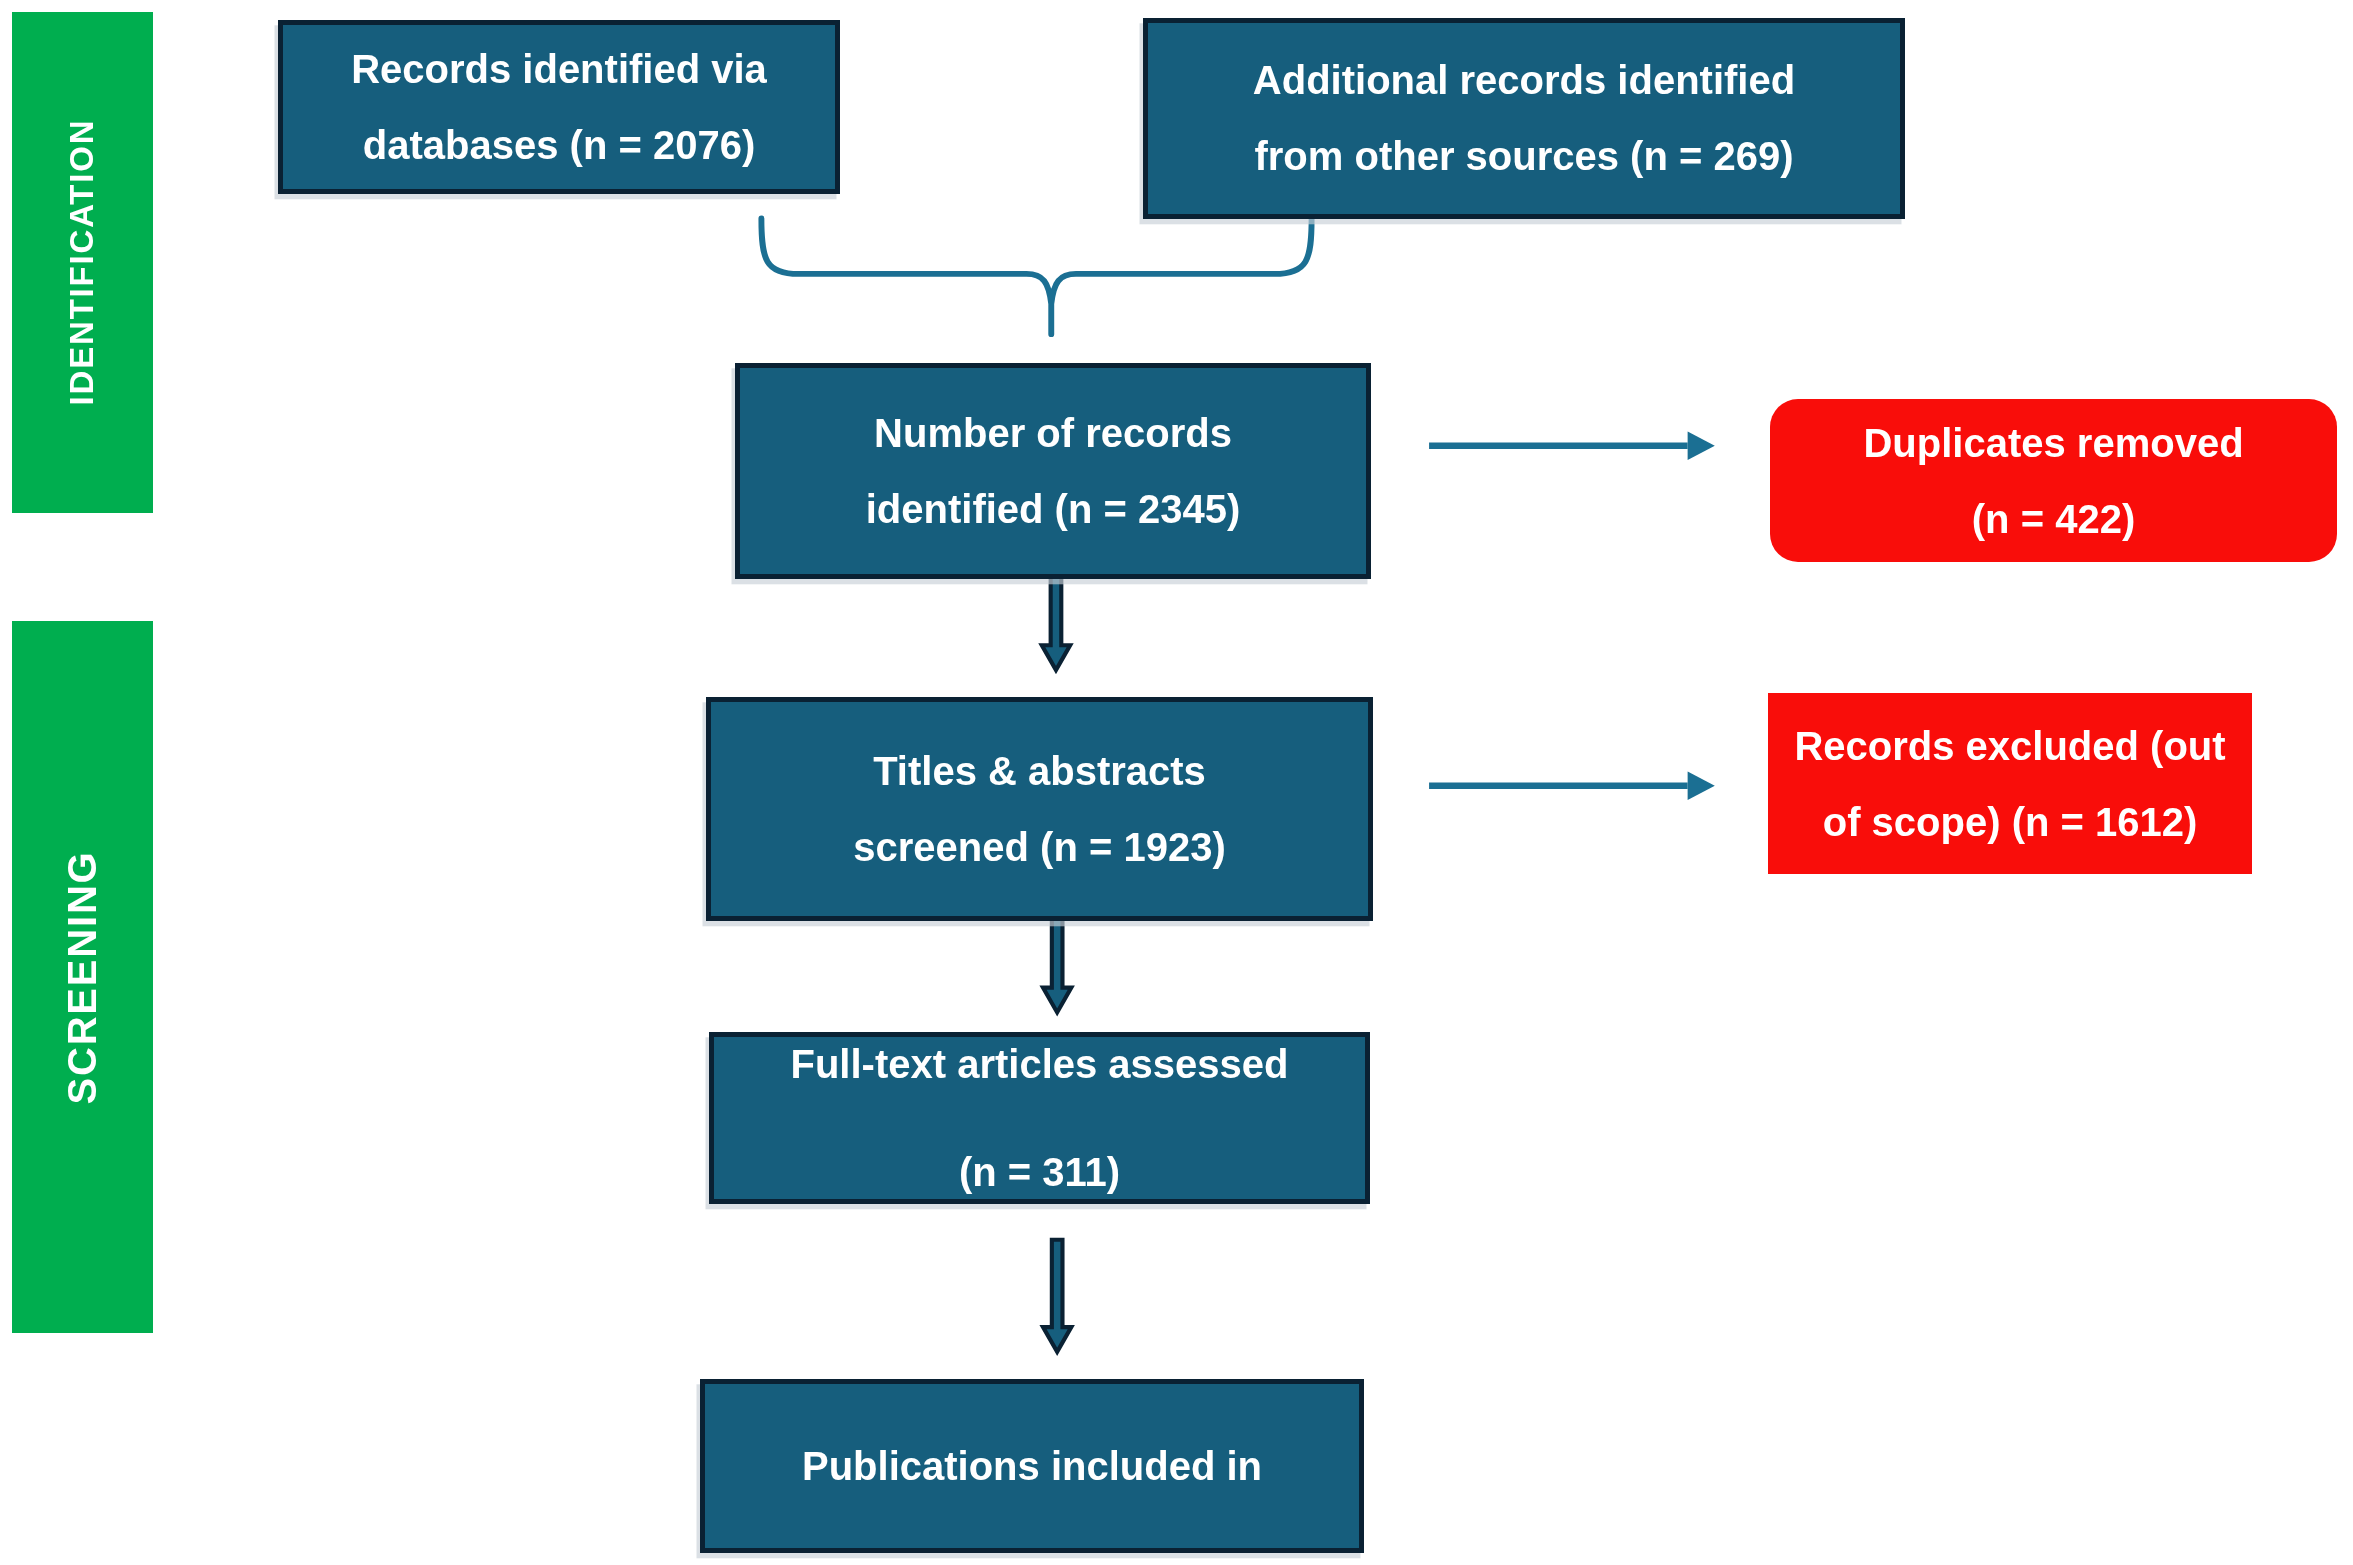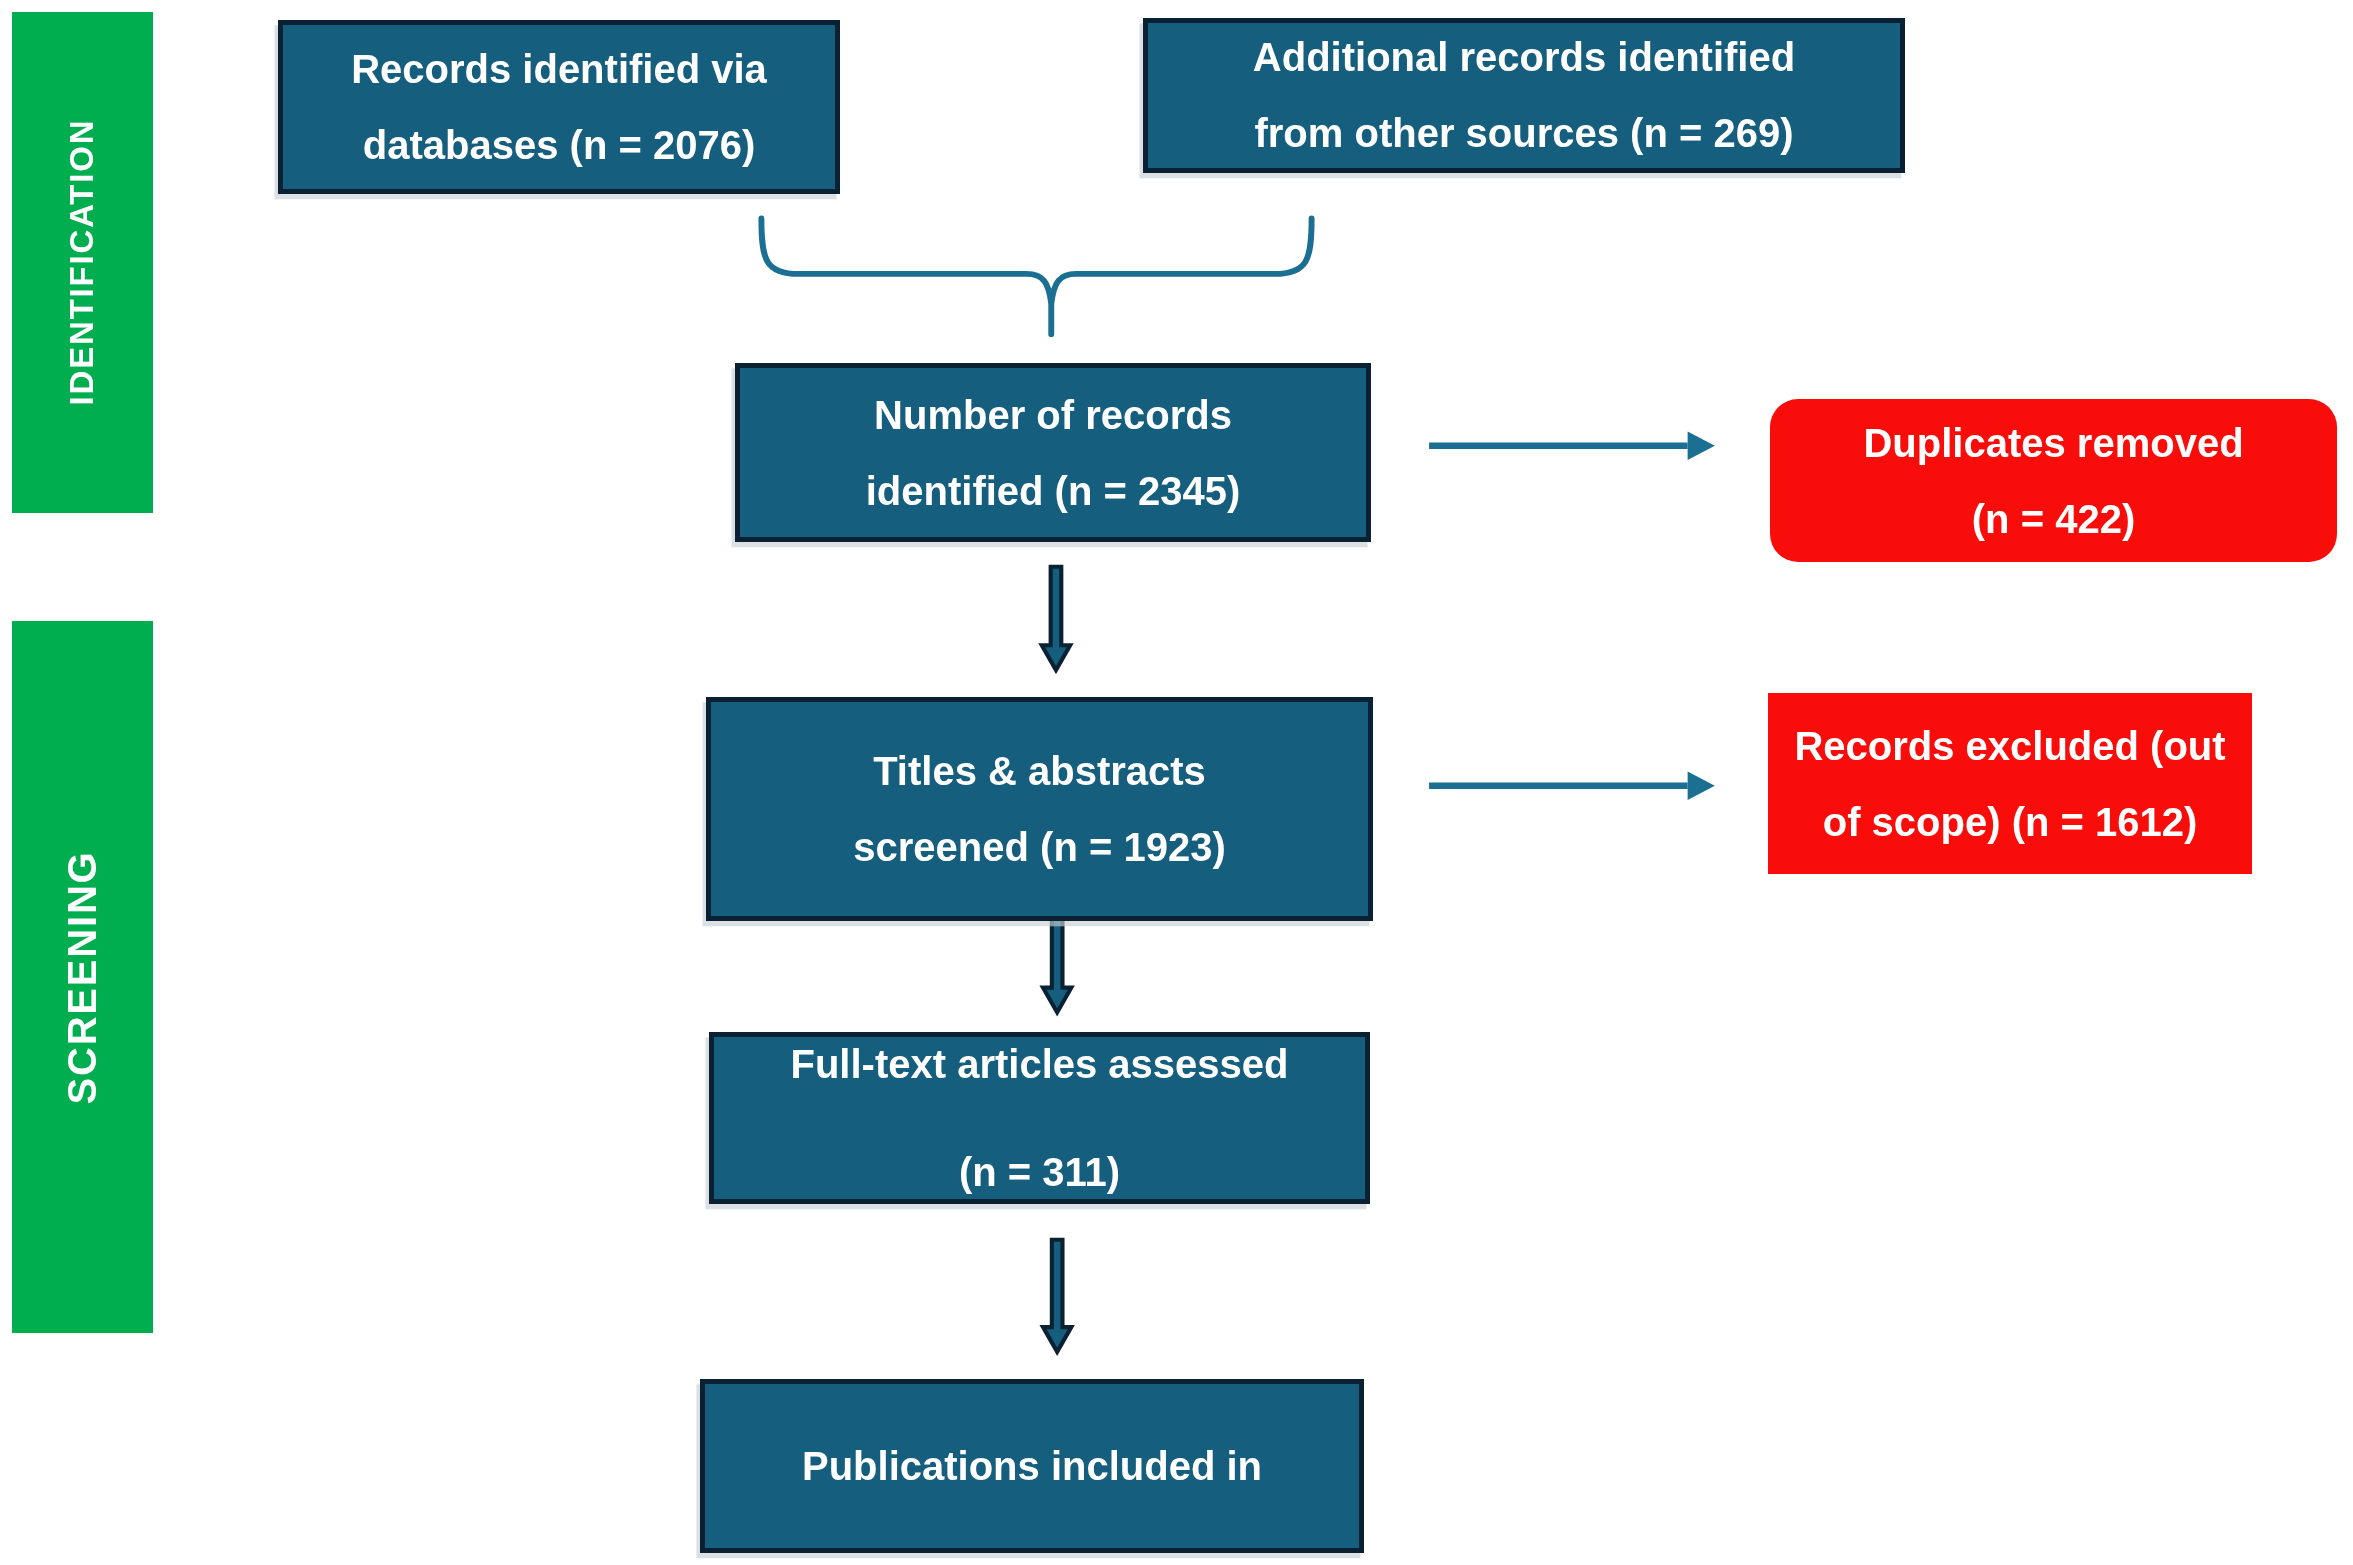--- a/index.html
+++ b/index.html
@@ -37,22 +37,22 @@
     text-align:center;font-size:40px;line-height:1.9;
   }
   .node{
     background:var(--teal);
     border:5.9px solid var(--navy);
     box-shadow:-3.5px 5.3px 0 rgba(199,207,215,0.65);
   }
   .rednode{background:var(--red);}
 
   #box-db        {left:278px;  top:19.5px;   width:562px; height:174px;}
-  #box-other     {left:1143px; top:17.7px;   width:762px; height:155px;}
-  #box-identified{left:735px; top:363px;  width:636px; height:179px;}
+  #box-other     {left:1143px; top:17.7px;   width:762px; height:201px;}
+  #box-identified{left:735px; top:363px;  width:636px; height:216px;}
   #box-screened  {left:706px; top:697px; width:667px; height:224px;}
   #box-fulltext  {left:709px; top:1032px; width:661px; height:172px;gap:32px;}
   #box-included  {left:700px; top:1379px; width:664px; height:174px;}
   #box-duplicates{left:1770px; top:399px;  width:567px;  height:163px;border-radius:28px;}
   #box-excluded  {left:1768px; top:693px; width:484px;  height:181px;}
 
   
   #connectors{position:absolute;left:0;top:0;pointer-events:none;}
   .brace{stroke:var(--arrow);fill:none;stroke-width:10;stroke-linecap:round;stroke-linejoin:round;}
   .hline{stroke:var(--arrow);stroke-width:11;}

